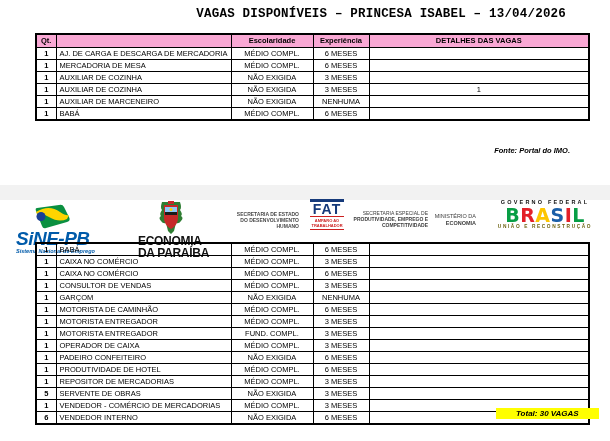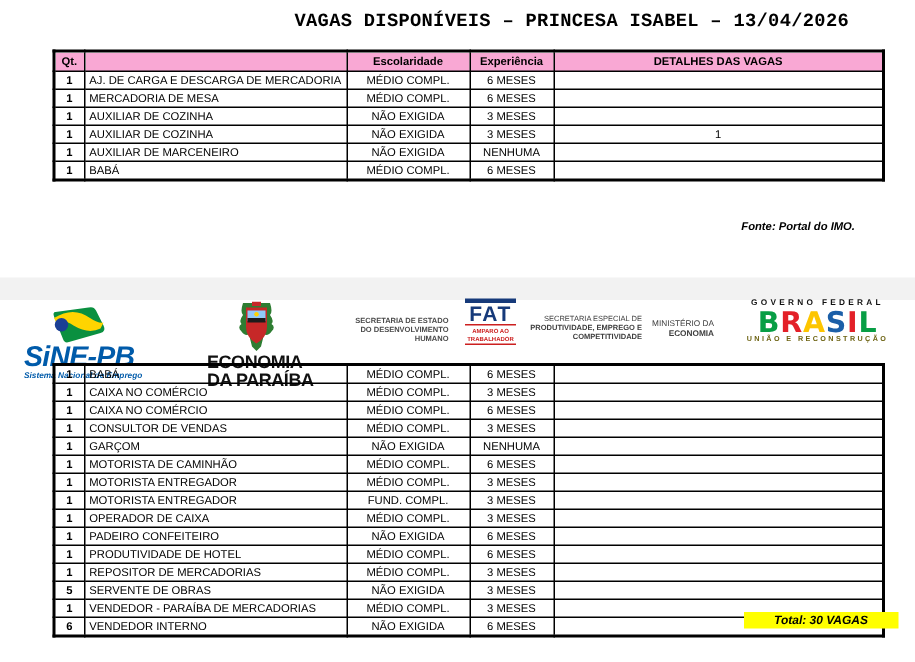--- a/index.html
+++ b/index.html
@@ -287,21 +287,21 @@
         </tr>
         <tr>
           <td class="c-qt">5</td>
           <td class="c-title">SERVENTE DE OBRAS</td>
           <td class="c-escolaridade">NÃO EXIGIDA</td>
           <td class="c-experiencia">3 MESES</td>
           <td class="c-detalhes"></td>
         </tr>
         <tr>
           <td class="c-qt">1</td>
-          <td class="c-title">VENDEDOR - PARAÍBA DE MERCADORIAS</td>
+          <td class="c-title">VENDEDOR - COMÉRCIO DE MERCADORIAS</td>
           <td class="c-escolaridade">MÉDIO COMPL.</td>
           <td class="c-experiencia">3 MESES</td>
           <td class="c-detalhes"></td>
         </tr>
         <tr>
           <td class="c-qt">6</td>
           <td class="c-title">VENDEDOR INTERNO</td>
           <td class="c-escolaridade">NÃO EXIGIDA</td>
           <td class="c-experiencia">6 MESES</td>
           <td class="c-detalhes"></td>

